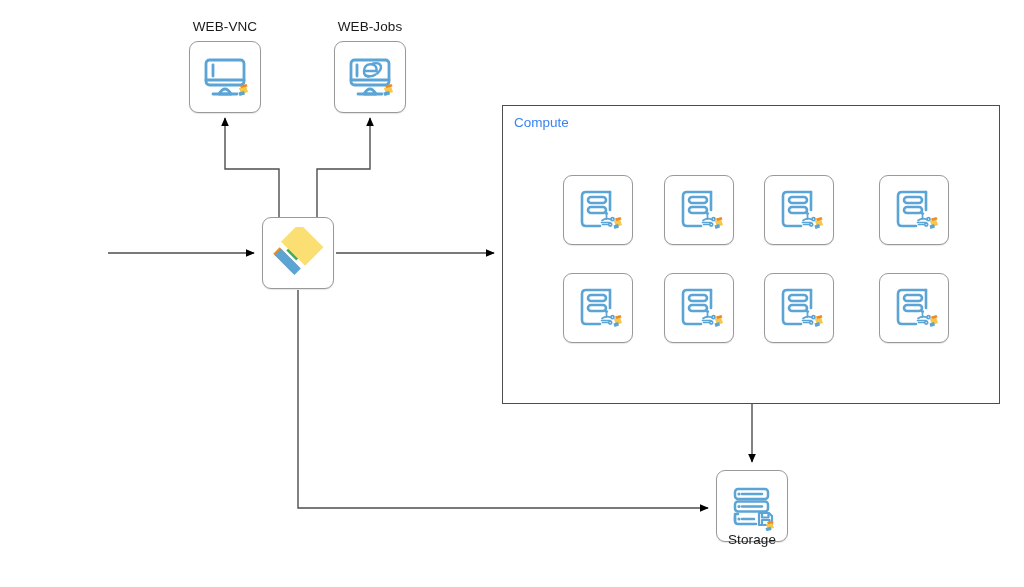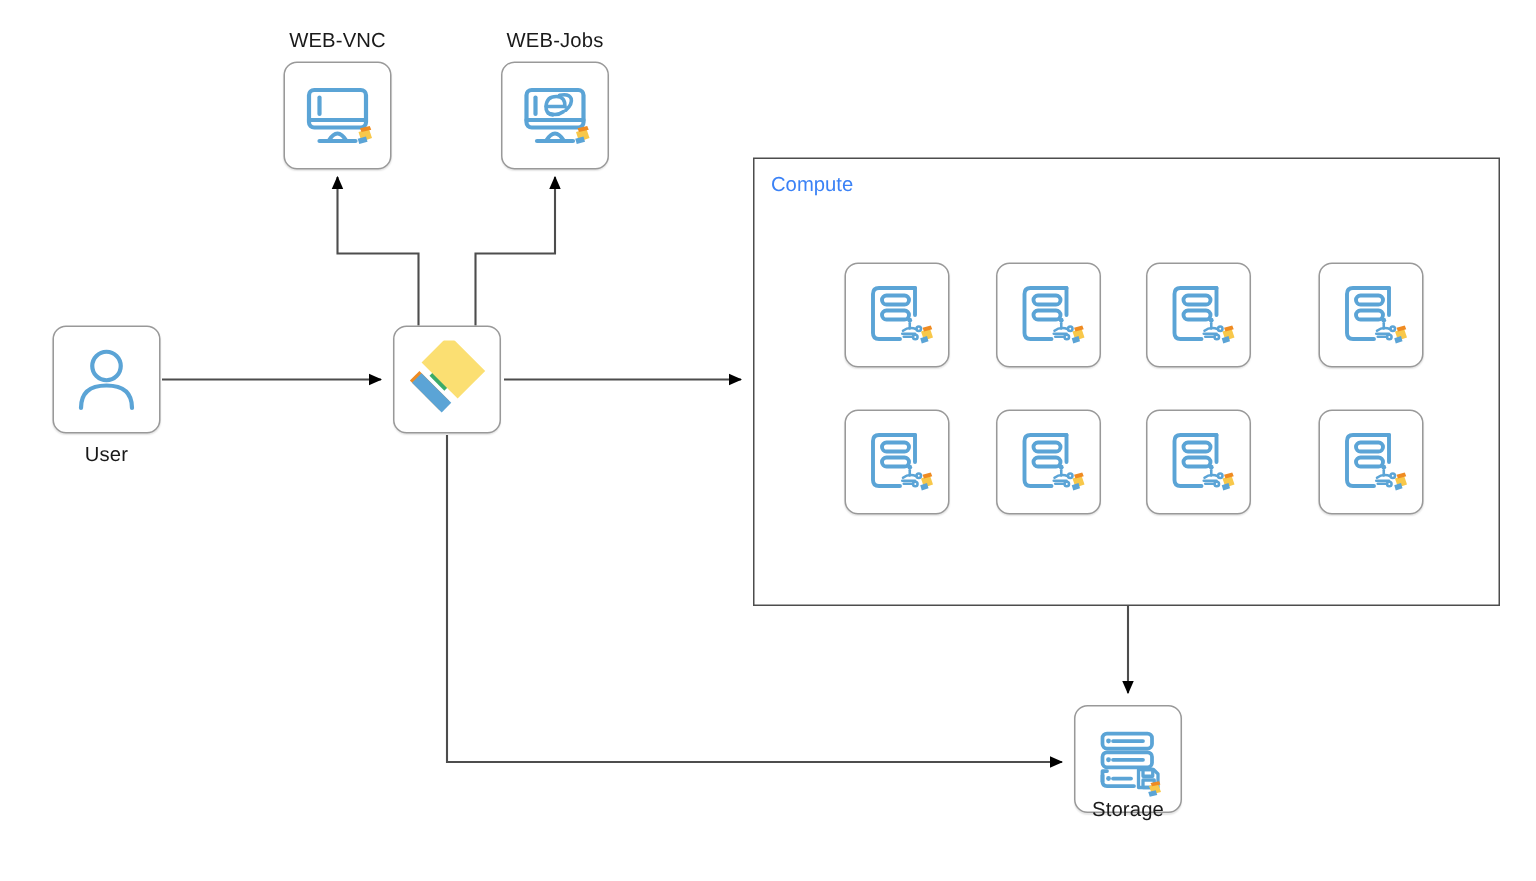--- a/index.html
+++ b/index.html
@@ -360,32 +360,20 @@
         <g>
           <polygon points="41,38 48,36 50,42 43,44.5" fill="#f8c84a"></polygon>
           <polygon points="40.5,42.5 46,41 47,44.5 41.5,46" fill="#5ba4d6"></polygon>
           <polygon points="42,35.5 48.5,34 49.5,36.5 43,38" fill="#ef8b22"></polygon>
         </g>
       </svg>
     </div>
     <div class="node-label label-above">WEB-Jobs</div>
   </div>
 
-  <div class="node" style="left:35px; top:217px; width:72px; height:72px;">
-    <div class="node-box"></div>
-    <div class="icon-holder">
-      <svg width="50" height="50" viewBox="0 0 50 50">
-        <g fill="none" stroke="#5ba4d6" stroke-width="2.8" stroke-linecap="round">
-          <circle cx="25" cy="16" r="9.5"></circle>
-          <path d="M 8 44 Q 8 29 25 29 Q 42 29 42 44"></path>
-        </g>
-      </svg>
-    </div>
-    <div class="node-label label-below">User</div>
-  </div>
 
   <div class="node" style="left:262px; top:217px; width:72px; height:72px;">
     <div class="node-box"></div>
     <div class="icon-holder">
       <svg width="52" height="52" viewBox="0 0 52 52">
         <g transform="rotate(-45 26 26)">
           <rect x="8" y="9" width="9" height="28" fill="#ef8b22"></rect>
           <rect x="19.5" y="16" width="7" height="14" fill="#3cab68"></rect>
           <rect x="8" y="32" width="9" height="28" fill="#5ba4d6" transform="translate(0,-21)"></rect>
           <rect x="22" y="6" width="26" height="34" fill="#fbdf72"></rect>

